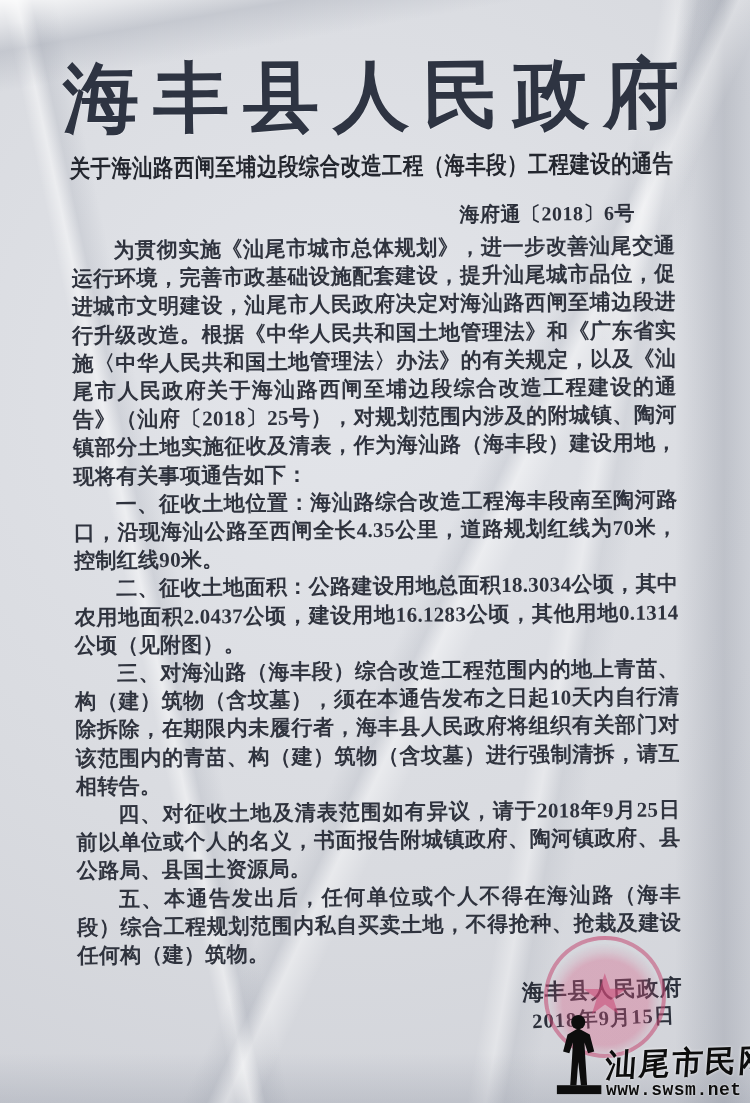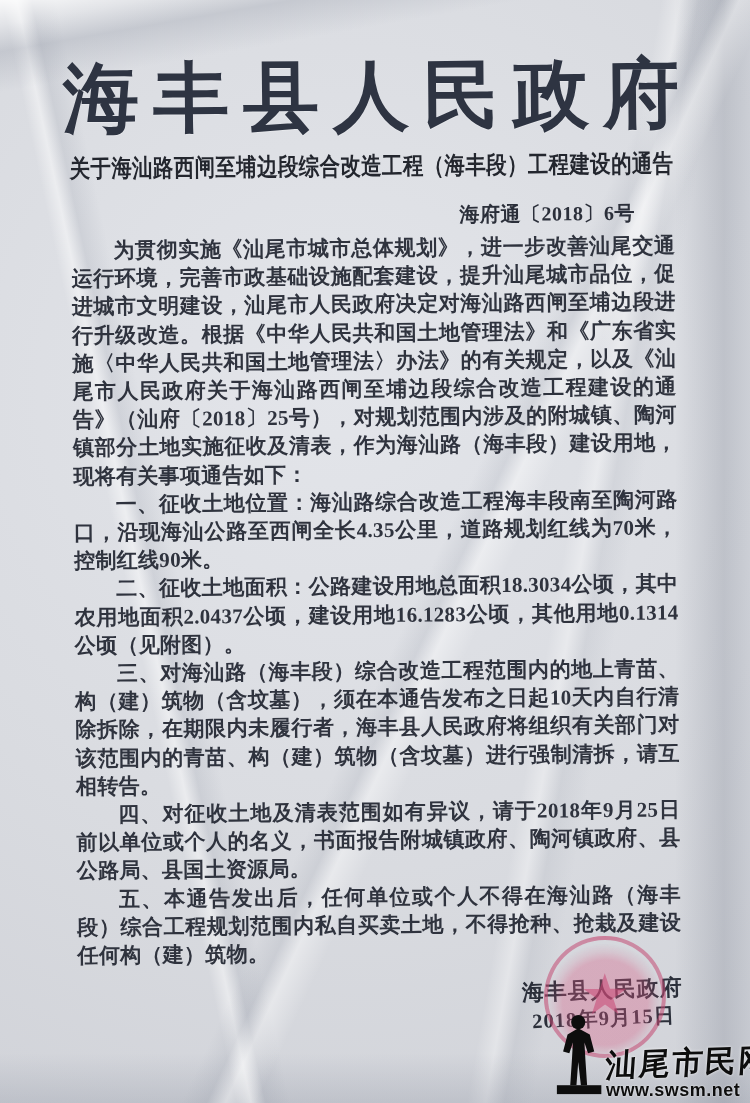--- a/index.html
+++ b/index.html
@@ -80,21 +80,21 @@
   .wm-name{
     font-size:31px;font-weight:bold;color:#0d0d0d;
     transform:skewX(-6deg) rotate(-2deg);
     letter-spacing:2px;white-space:nowrap;line-height:1.1;
     text-shadow:0 0 3px rgba(255,255,255,.85);
   }
   .wm-url{
     font-size:18px;font-weight:bold;color:#0d0d0d;
     letter-spacing:0.5px;line-height:1;margin-top:1px;
     text-shadow:0 0 2px rgba(255,255,255,.85);
-    font-family:Liberation Sans, sans-serif;
+    font-family:Liberation Mono, monospace;
   }
 </style>
 </head>
 <body>
 
 <div class="paper"></div>
 <div class="creases"></div>
 
 <div class="sheet">
 

